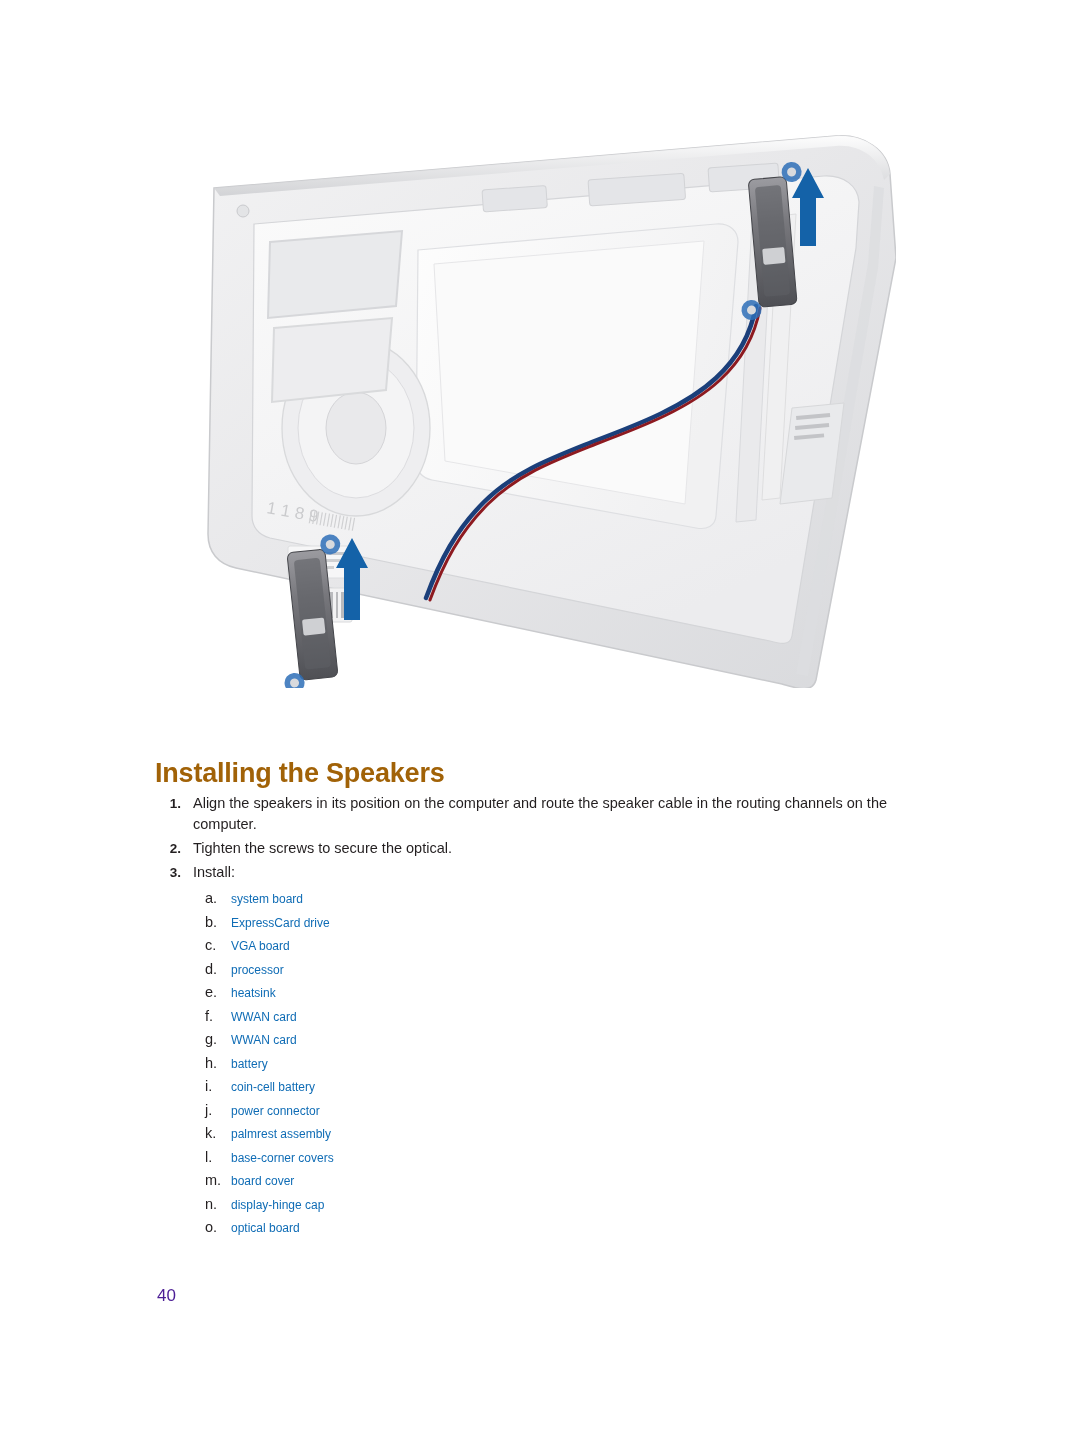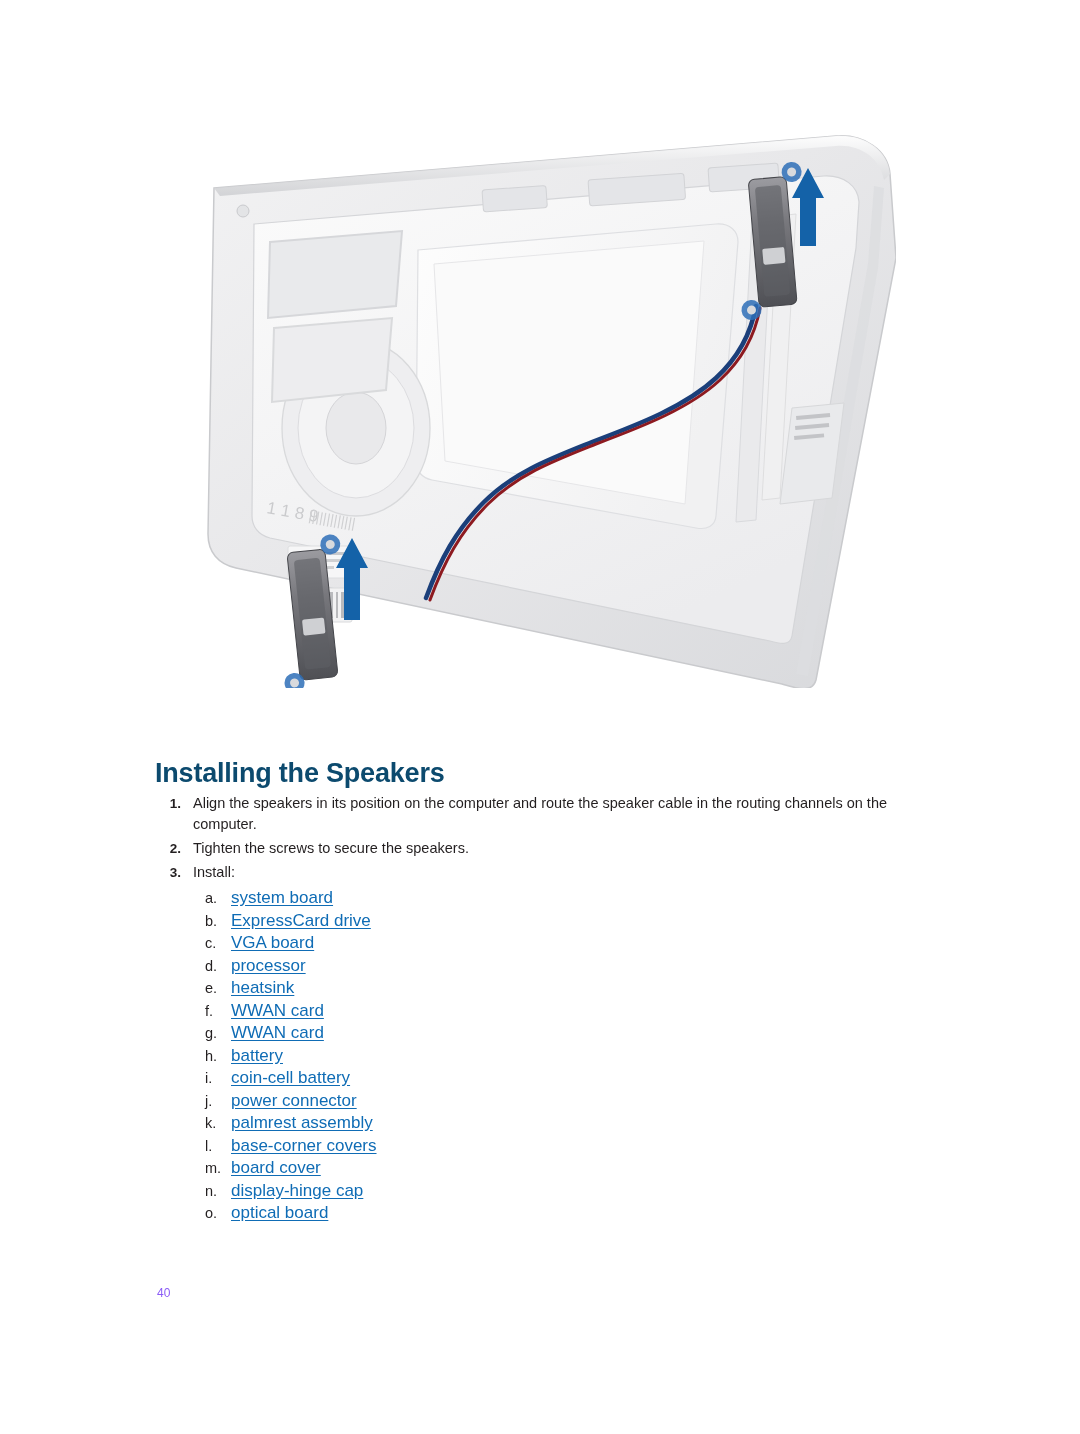--- a/index.html
+++ b/index.html
@@ -33,21 +33,21 @@
   .figure svg { display: block; }
 
   
   .heading {
     position: absolute;
     left: 155px;
     top: 740px;
     font-size: 27px;
     font-weight: bold;
     letter-spacing: -0.2px;
-    color: #0c4a6e;
+    color: #a16207;
   }
 
   
   .steps {
     position: absolute;
     left: 155px;
     top: 793px;
     width: 760px;
     font-size: 14.5px;
     line-height: 21px;
@@ -83,33 +83,32 @@
   }
   .sub-marker {
     width: 26px;
     flex: 0 0 26px;
     text-align: left;
     font-size: 14.5px;
     color: #231f20;
   }
   .sub-link {
     color: #0f6cb5;
-    text-decoration: underline;
     text-underline-offset: 2px;
-    font-size: 17px;
+    font-size: 12px;
     cursor: pointer;
   }
 
   
   .page-number {
     position: absolute;
     left: 157px;
     top: 1286px;
-    font-size: 12px;
-    color: #8b5cf6;
+    font-size: 17px;
+    color: #4c1d95;
   }
 </style>
 </head>
 <body>
 
 <div class="page">
 
   <div class="figure">
     <svg width="700" height="560" viewBox="0 0 700 560" xmlns="http://www.w3.org/2000/svg">
       <defs>
@@ -247,21 +246,21 @@
 
   <div class="steps">
 
     <div class="step">
       <div class="step-num">1.</div>
       <div class="step-text">Align the speakers in its position on the computer and route the speaker cable in the routing channels on the computer.</div>
     </div>
 
     <div class="step">
       <div class="step-num">2.</div>
-      <div class="step-text">Tighten the screws to secure the speakers.</div>
+      <div class="step-text">Tighten the screws to secure the optical.</div>
     </div>
 
     <div class="step">
       <div class="step-num">3.</div>
       <div class="step-text">Install:</div>
     </div>
 
     <div class="sublist">
       <div class="subitem">
         <span class="sub-marker">a.</span>

